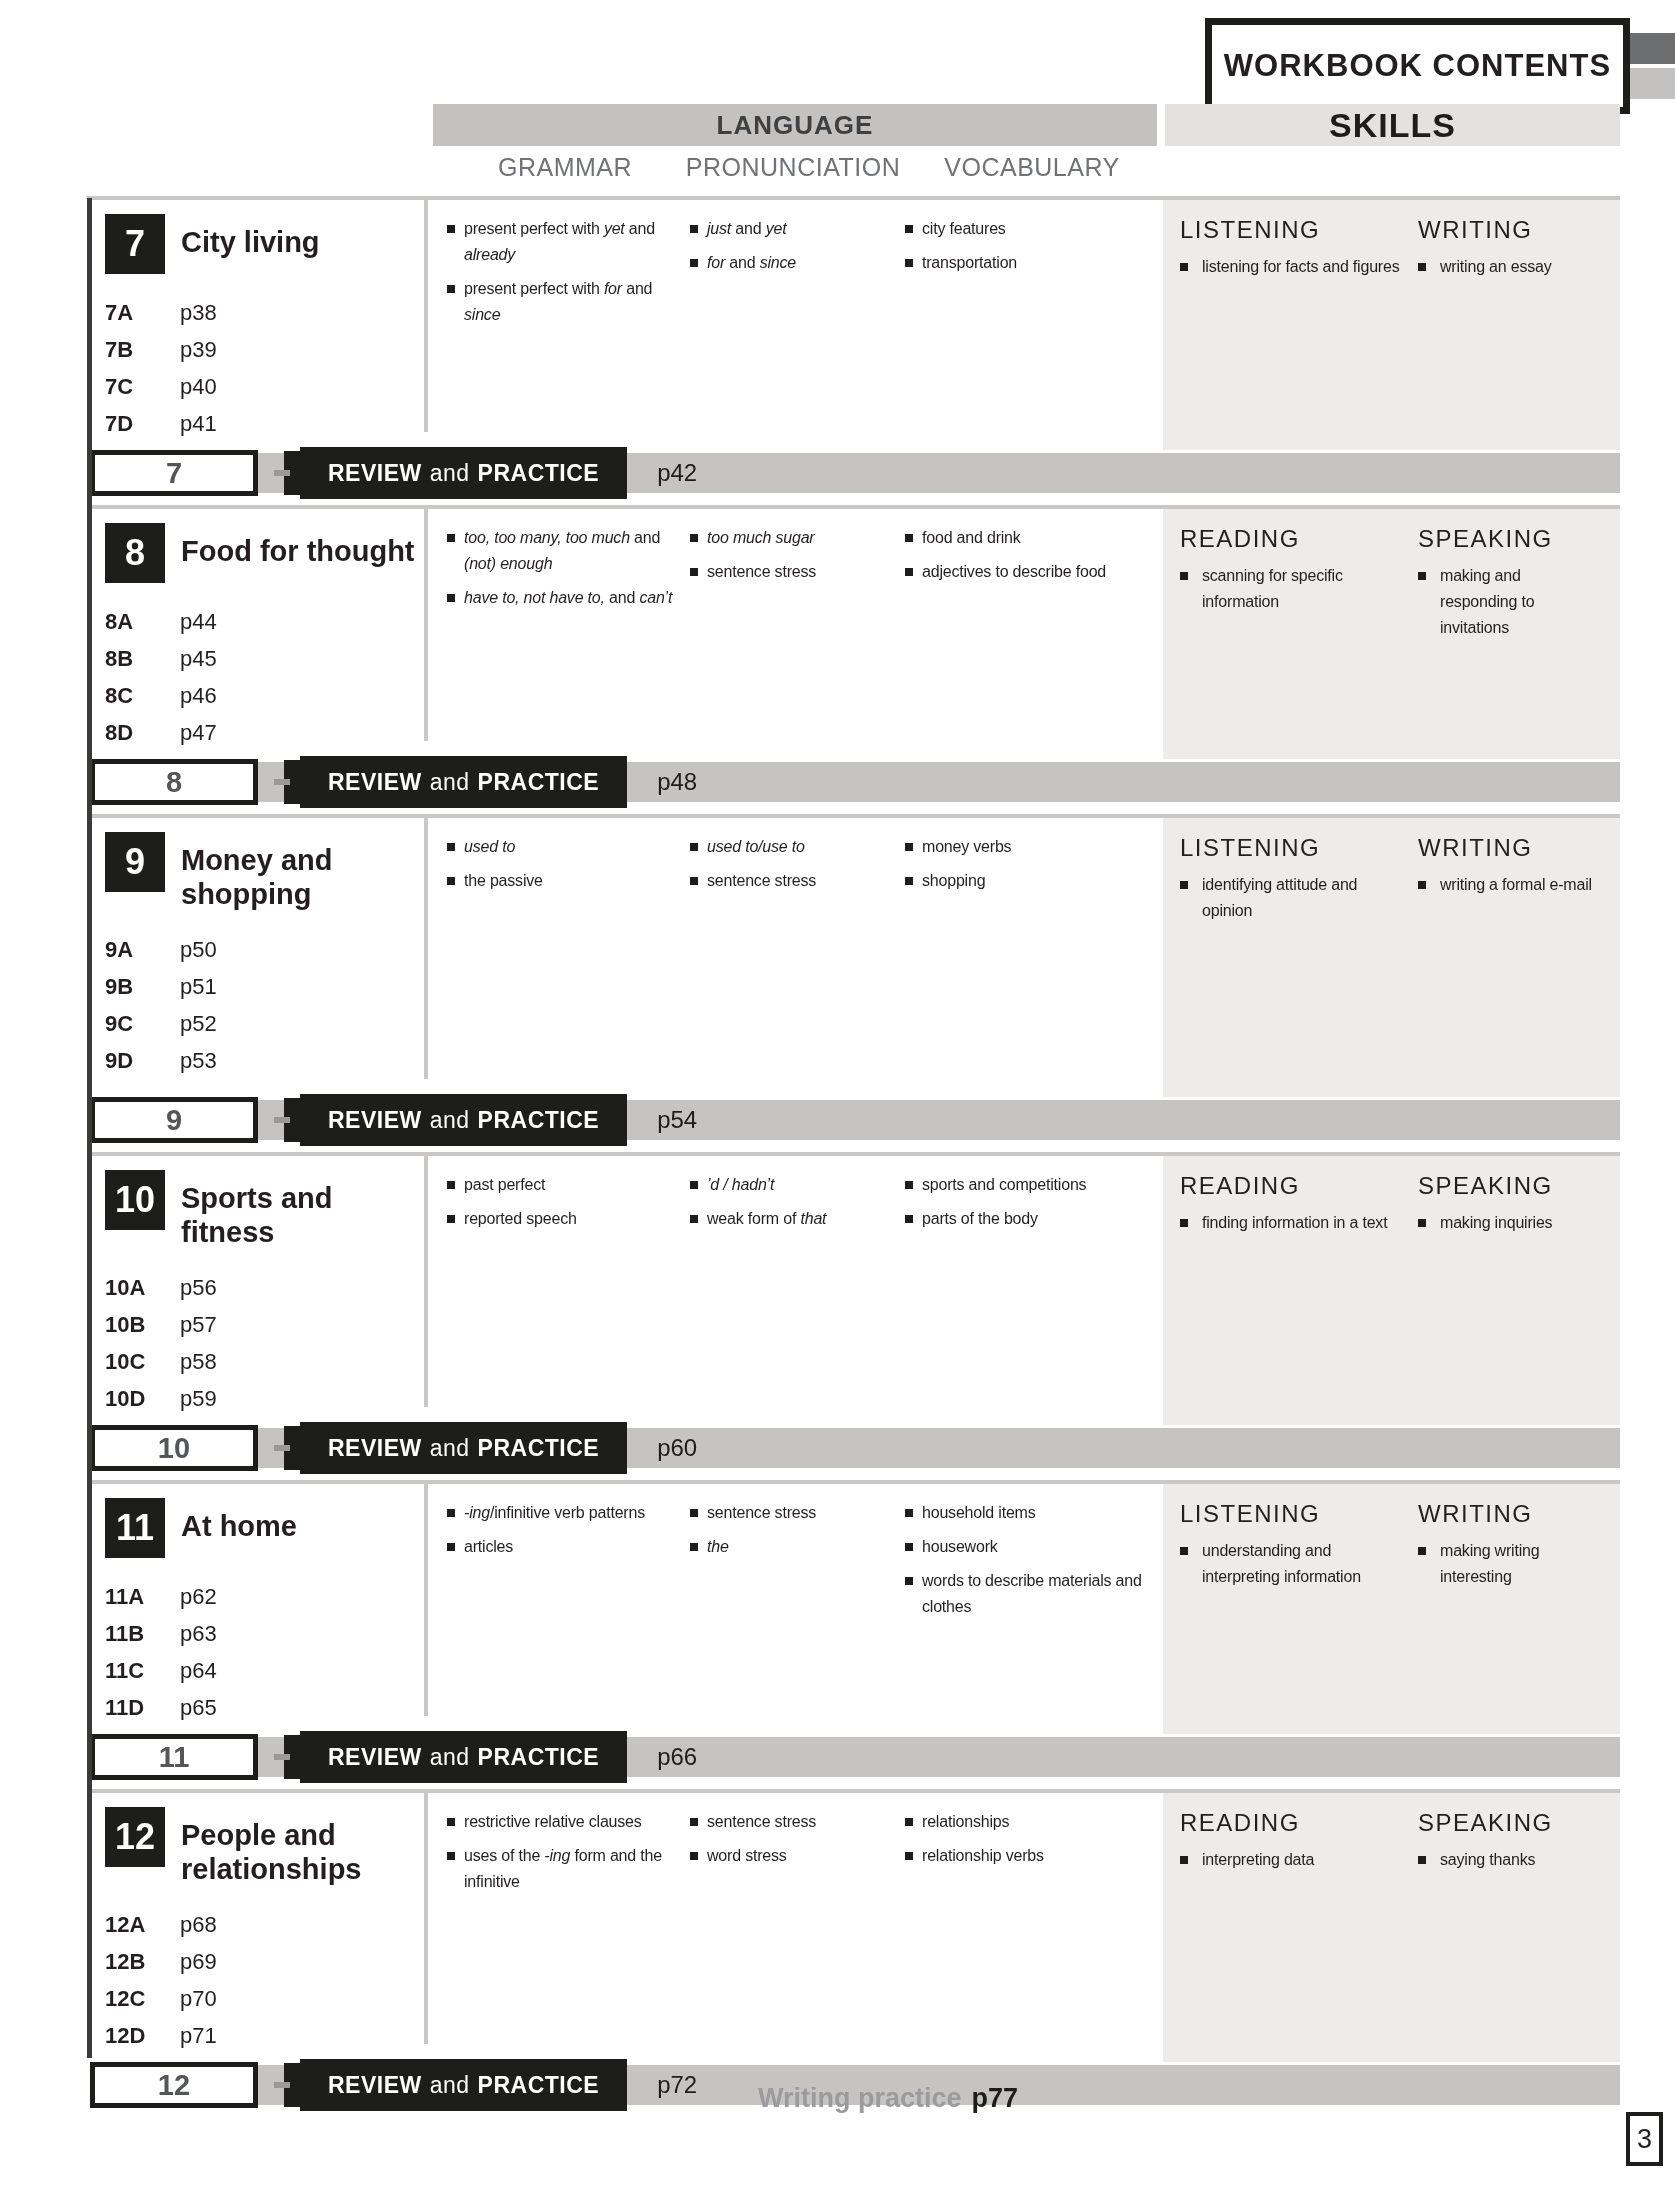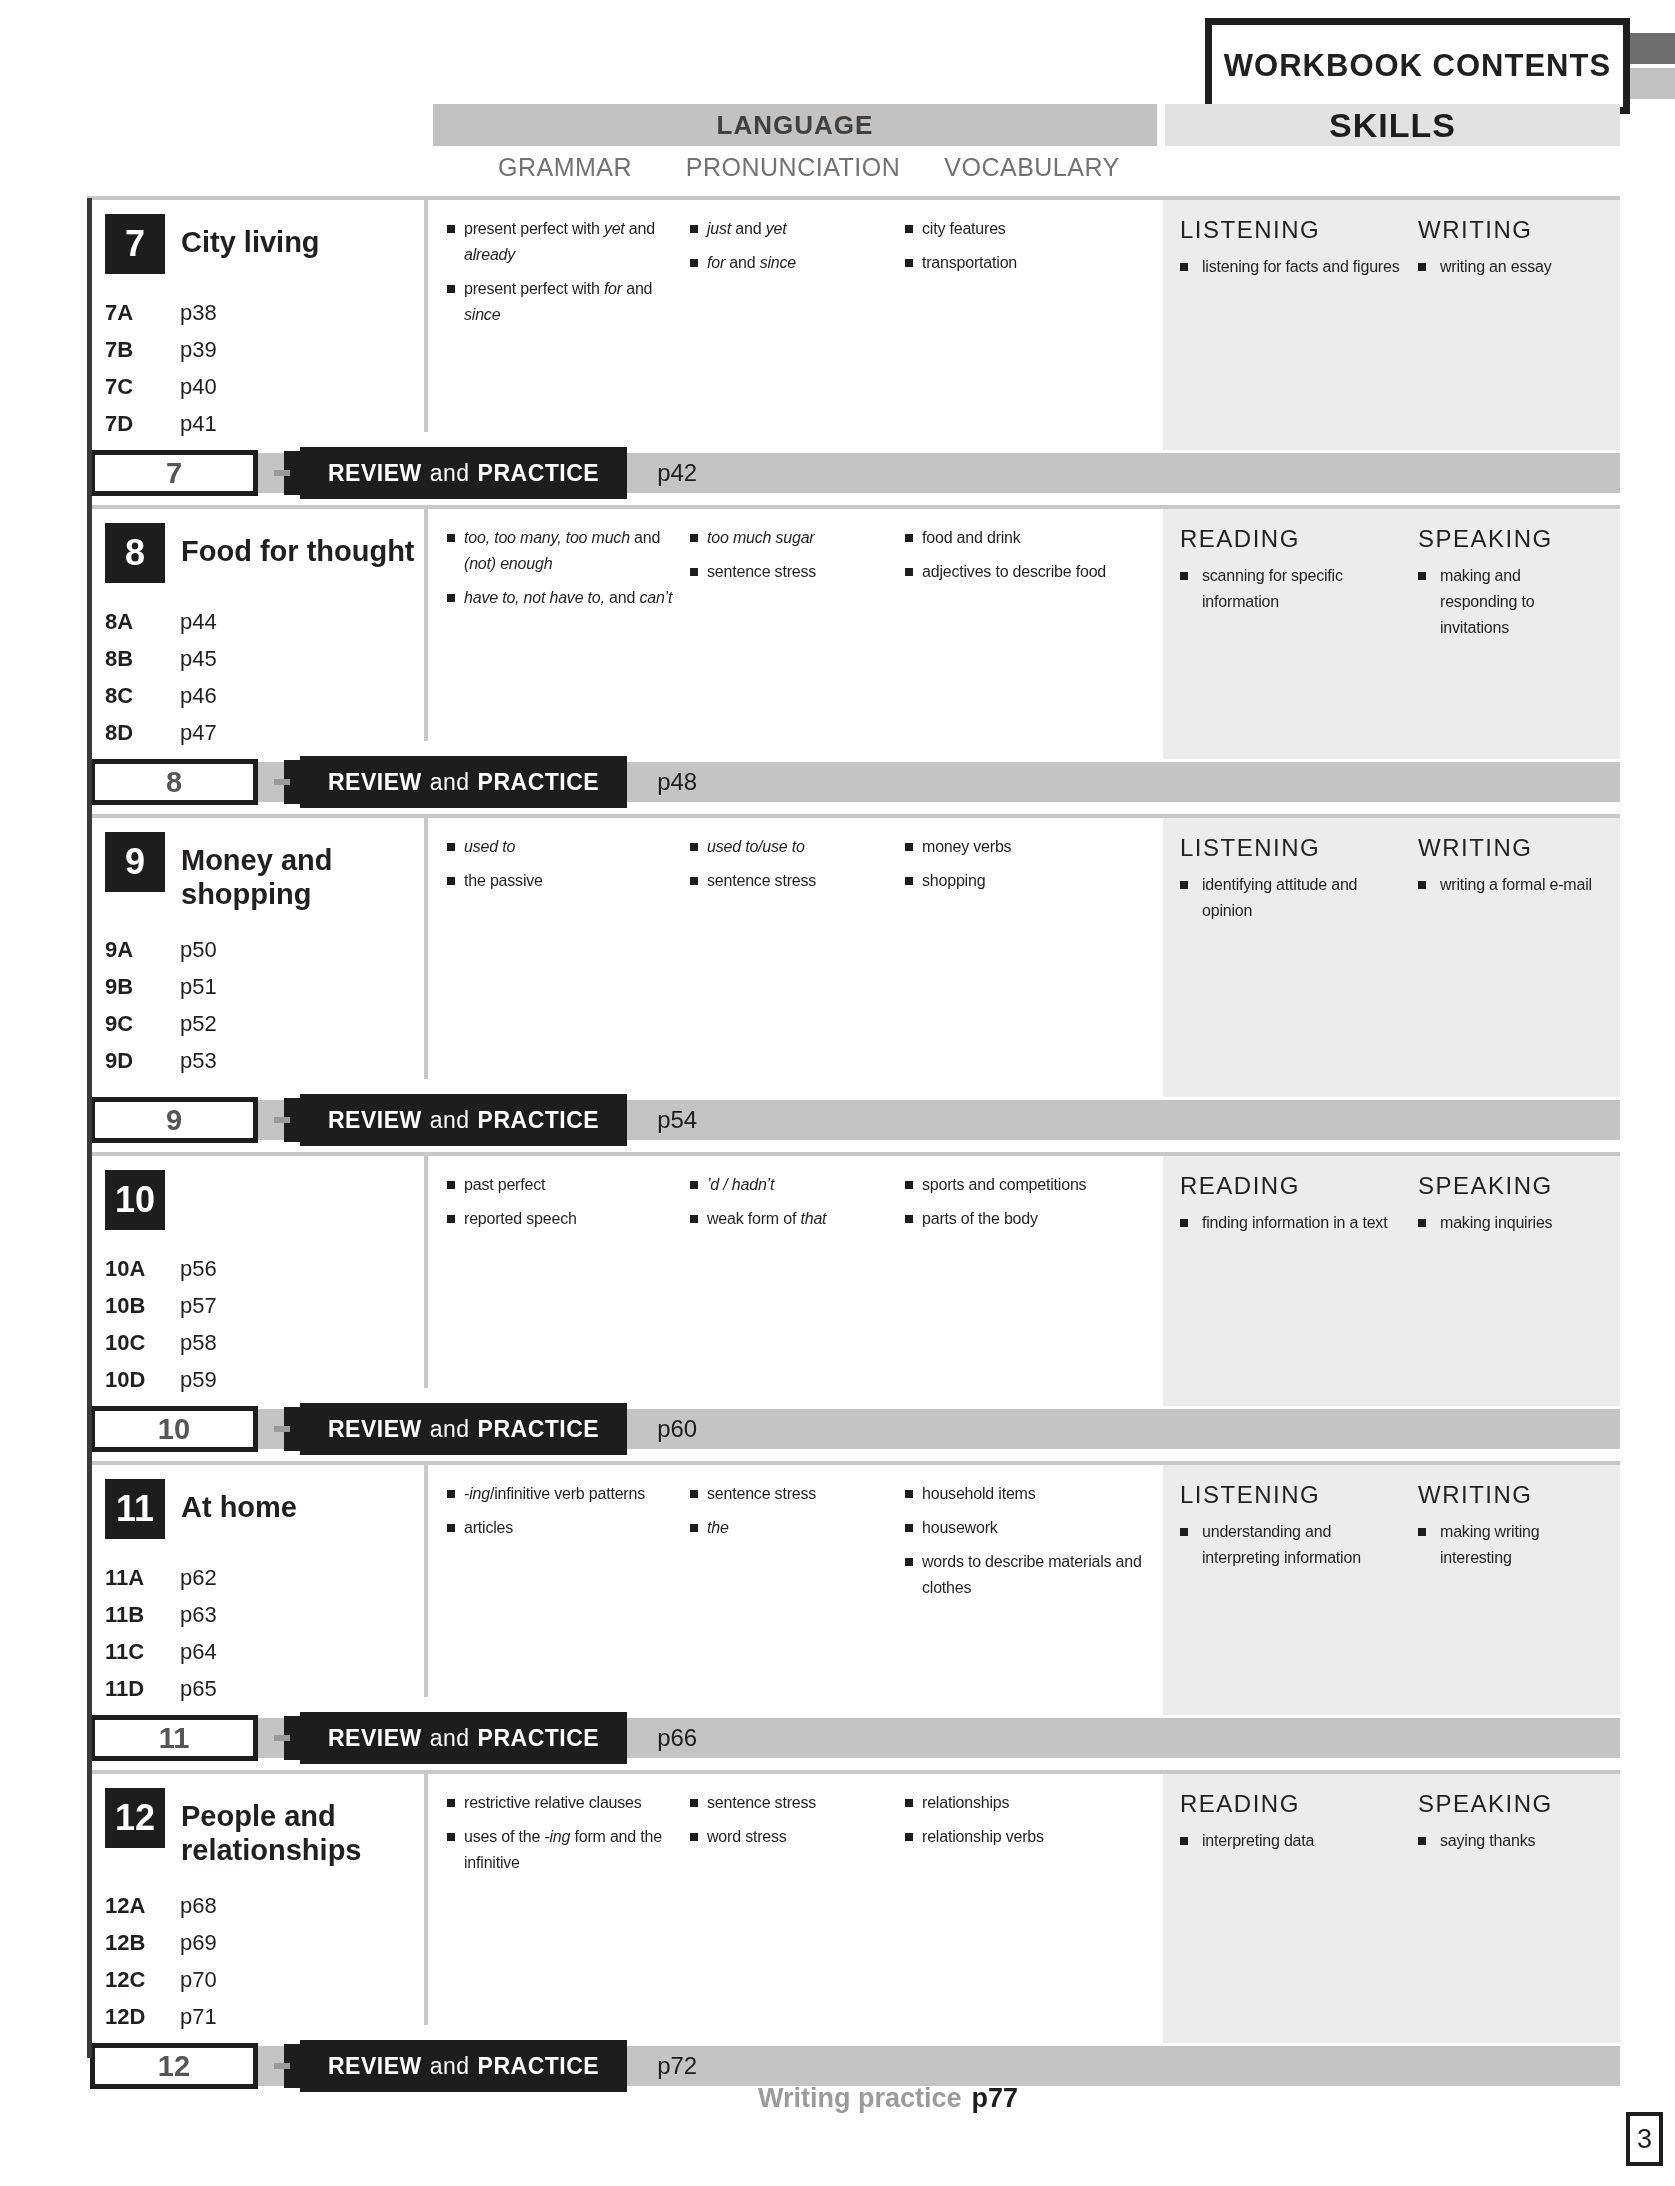--- a/index.html
+++ b/index.html
@@ -309,20 +309,21 @@
             <span class="mid">and</span>
             <b>PRACTICE</b>
           </div>
           <span class="rev-page">p54</span>
         </div>
       </div>
       <div class="unit-row" style="min-height: 253px;">
         <div class="cell cell-left">
           <div class="unit-head">
             <div class="num-box">10</div>
+            <div class="unit-title">Sports and fitness</div>
           </div>
           <div class="lessons">
             <div class="lesson">
               <span class="lesson-code">10A</span>
               <span class="lesson-page">p56</span>
             </div>
             <div class="lesson">
               <span class="lesson-code">10B</span>
               <span class="lesson-page">p57</span>
             </div>

